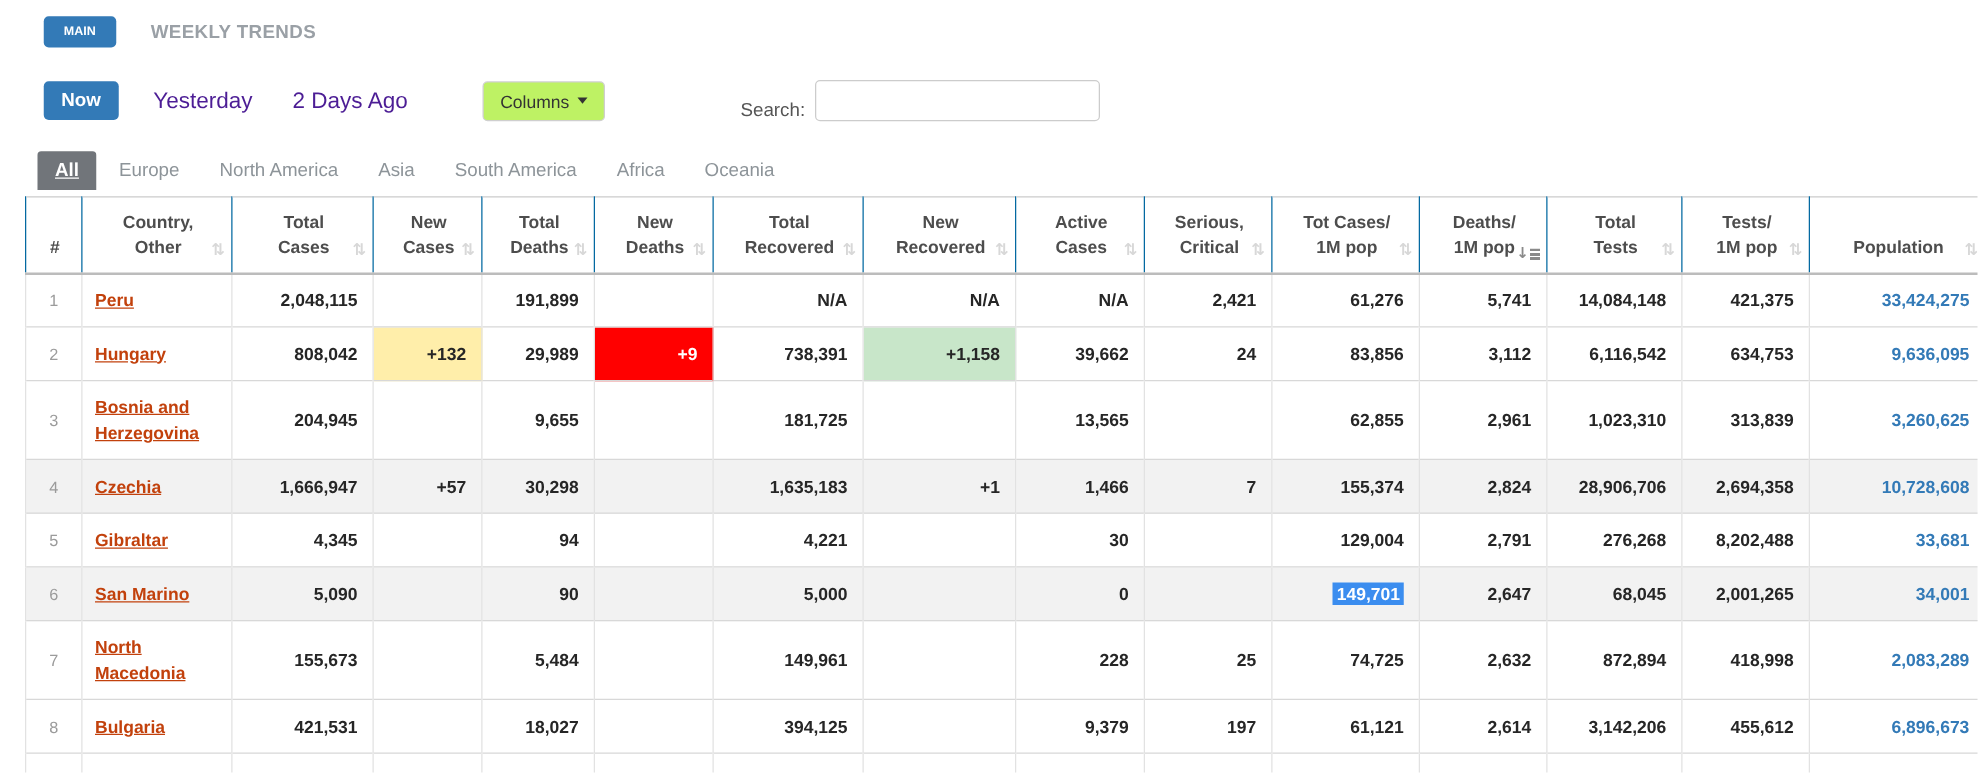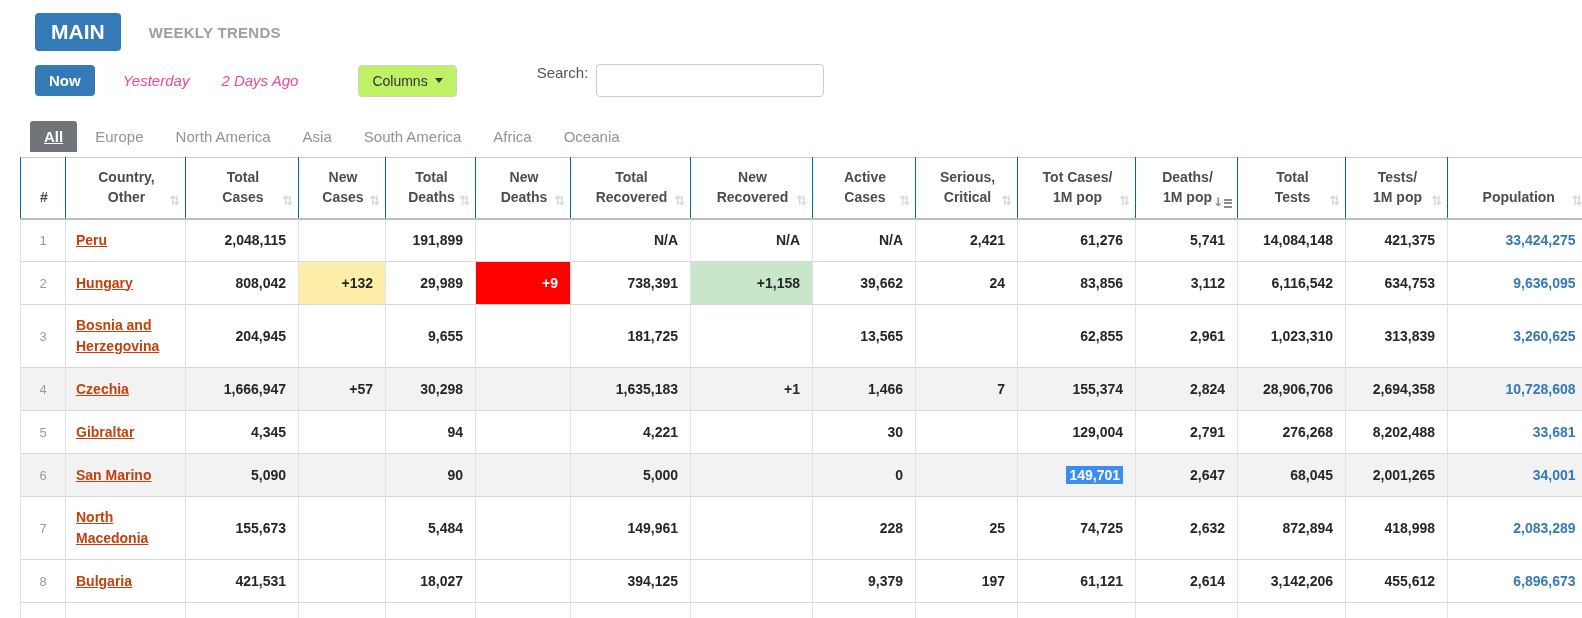--- a/index.html
+++ b/index.html
@@ -2,32 +2,32 @@
 <html><head>
 <meta charset="utf-8">
 <style>
   * { box-sizing: border-box; }
   html,body { margin:0; padding:0; background:#fff; }
   body { width:1582px; height:618px; overflow:hidden; font-family:"Liberation Sans", sans-serif; }
   .page { position:relative; width:1582px; height:618px; overflow:hidden; background:#fff; }
 
   
   .top-tabs { position:absolute; left:35px; top:13px; display:flex; align-items:center; }
-  .btn-main { background:#337ab7; color:#fff; font-weight:bold; font-size:21px; padding:7px 16px; border-radius:4px; cursor:pointer; }
+  .btn-main { background:#337ab7; color:#fff; font-weight:bold; font-size:10px; padding:7px 16px; border-radius:4px; cursor:pointer; }
   .weekly { color:#9aa0a6; font-size:15px; font-weight:bold; letter-spacing:.3px; margin-left:28px; cursor:pointer; }
 
   
   .toolbar { position:absolute; left:35px; top:64px; display:flex; align-items:center; }
   .btn-now { background:#337ab7; color:#fff; font-weight:bold; font-size:15px; padding:7px 14px; border-radius:4px; cursor:pointer; }
-  .text-btn { color:#ec4899; font-size:15px; cursor:pointer;font-style:italic; }
+  .text-btn { color:#4c1d95; font-size:18px; cursor:pointer; }
   .text-btn.yd { margin-left:28px; }
   .text-btn.d2 { margin-left:32px; }
   .btn-columns { margin-left:60px; background:#bef264; border:1px solid #cfcfcf; border-radius:4px; color:#333; font-size:14px; padding:7px 13px; cursor:pointer; display:flex; align-items:center; }
   .caret { display:inline-block; width:0; height:0; border-left:4px solid transparent; border-right:4px solid transparent; border-top:5px solid #333; margin-left:7px; }
-  .search-wrap { margin-left:80px; display:flex; align-items:flex-start; }
+  .search-wrap { margin-left:108px; display:flex; align-items:flex-end; }
   .search-label { color:#555; font-size:15px; margin-right:8px; }
   .search-input { width:228px; height:33px; border:1px solid #ccc; border-radius:4px; outline:none; font-size:14px; padding:0 8px; font-family:"Liberation Sans",sans-serif; }
 
   
   .region-tabs { position:absolute; left:30px; top:121px; display:flex; align-items:flex-end; }
   .rtab { color:#8d9499; font-size:15px; padding:7px 14px; margin-right:4px; cursor:pointer; white-space:nowrap; }
   .rtab.active { background:#71757a; color:#fff; font-weight:bold; border-radius:3px 3px 0 0;text-decoration:underline; }
 
   
   table.data-table { position:absolute; left:20px; top:157px; width:1567px; border-collapse:collapse; table-layout:fixed; border-top:1px solid #ccc; background:#fff; }

